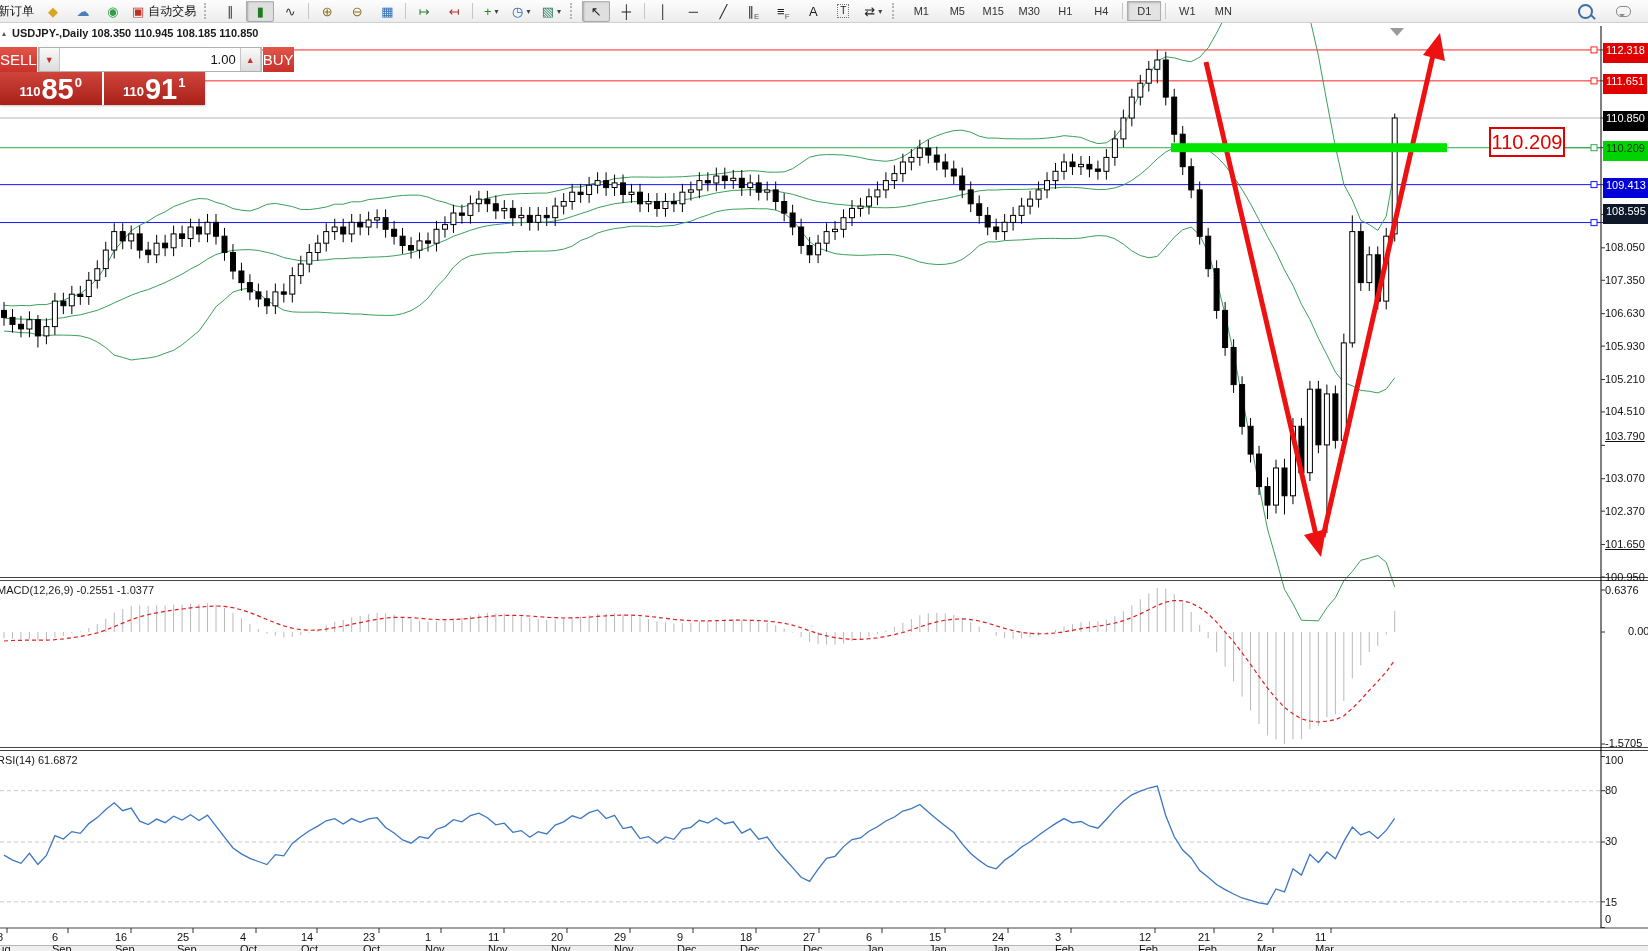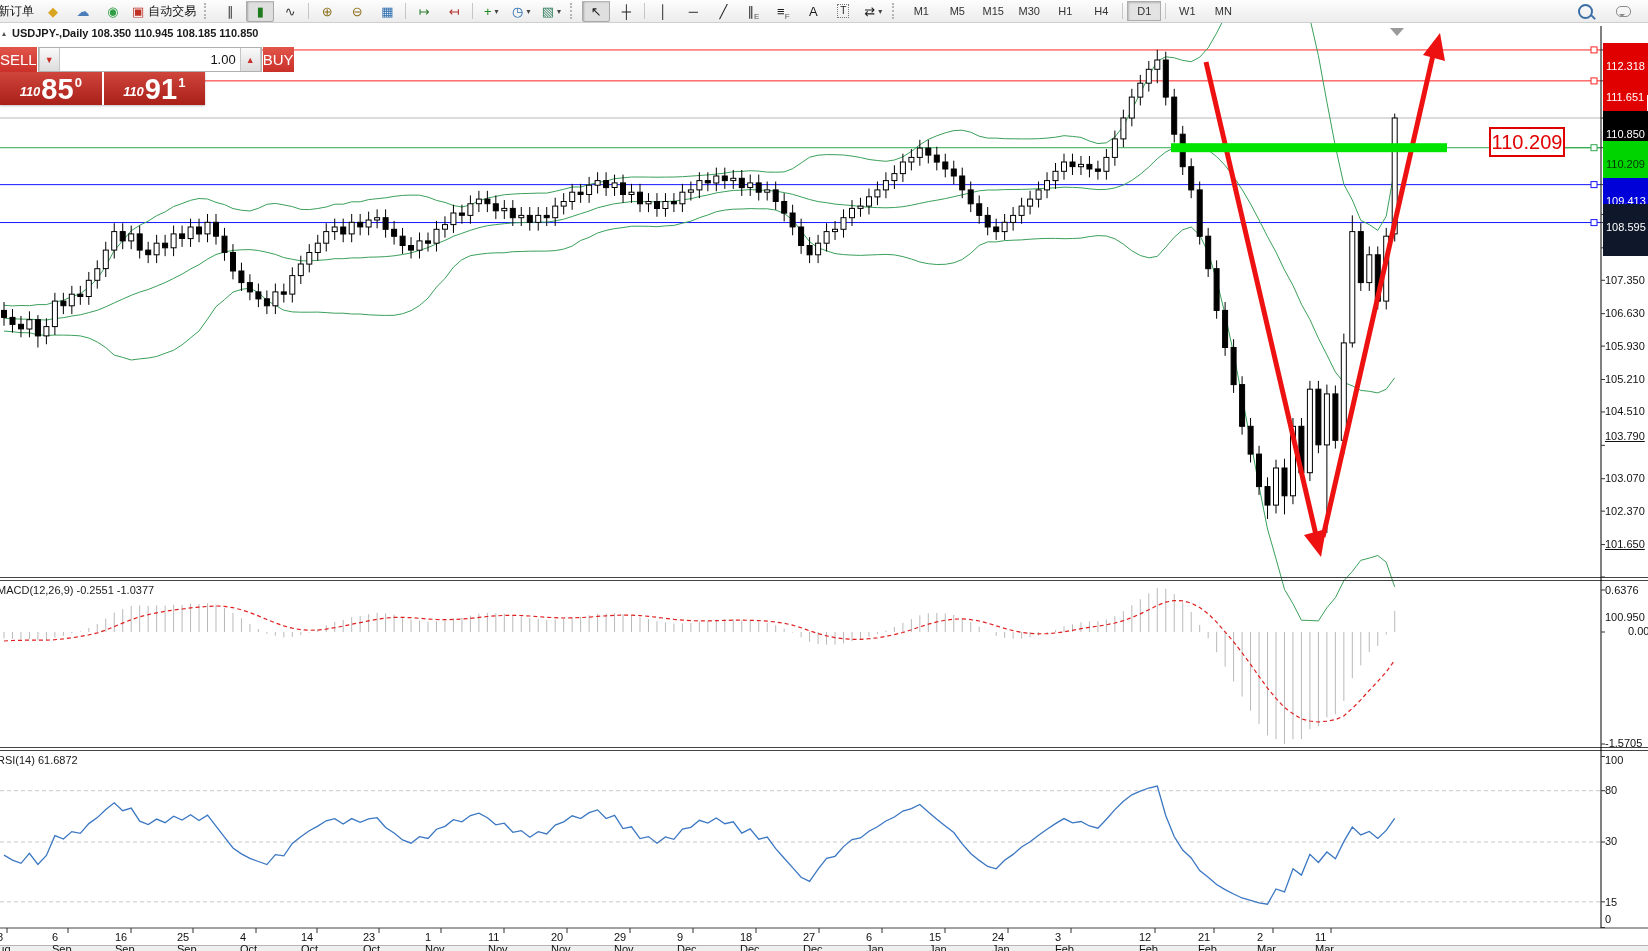--- a/index.html
+++ b/index.html
@@ -28,42 +28,42 @@
   .mag::after{content:"";position:absolute;width:6px;height:2px;background:#3a6ea5;
     transform:rotate(45deg);right:-5px;bottom:-1px;}
   .bubble{position:relative;width:13px;height:9px;border:1.5px solid #8b8b8b;border-radius:5px;display:inline-block;}
   .bubble::after{content:"";position:absolute;left:2px;bottom:-4px;border:3px solid transparent;border-top-color:#8b8b8b;}
   
   svg.chart{position:absolute;left:0;top:0;z-index:1;}
   .overlay{position:absolute;z-index:2;pointer-events:none;}
   .hdr{position:absolute;left:12px;top:27px;font-size:11px;font-weight:bold;color:#1a1a1a;z-index:3;}
   .hdr-tri{position:absolute;left:2px;top:29px;font-size:8px;color:#555;z-index:3;}
   .axis-label{position:absolute;left:1605px;font-size:11px;color:#111;height:13px;line-height:13px;}
-  .badge{position:absolute;left:1603px;font-size:11px;height:20px;line-height:14px;padding:16px 3px;color:#fff;}
+  .badge{position:absolute;left:1603px;font-size:11px;height:20px;line-height:14px;padding:0 3px;color:#fff;}
   .date-label{position:absolute;font-size:11px;color:#111;top:931px;}
   .pane-label{position:absolute;left:-3px;font-size:11px;color:#1a1a1a;z-index:3;}
   .cn-note{position:absolute;left:1402px;top:171px;font-size:31px;font-weight:bold;color:#2fd32f;
     text-shadow:2px 2px 0 #3e3e3e;letter-spacing:2px;z-index:4;white-space:nowrap;}
   .price-callout{position:absolute;left:1489px;top:127px;width:72px;height:26px;background:#fff;
     border:2px solid #e00000;color:#e00000;font-size:20px;text-align:center;line-height:26px;z-index:4;}
   
   .panel{position:absolute;left:0;top:47px;width:205px;z-index:5;background:#fff;
     box-shadow:0 1px 2px rgba(0,0,0,.25);font-family:"Liberation Sans",sans-serif;}
   .prow1{display:flex;height:25px;background:#fff;}
   .sellb,.buyb{width:54px;background:linear-gradient(#e25549,#c9302a);color:#fff;font-size:15px;
     display:flex;align-items:center;justify-content:center;}
   .buyb{width:52px;}
   .volwrap{flex:1;display:flex;border:1px solid #b0b0b0;margin:0 1px;background:#fff;}
   .spin{width:19px;background:linear-gradient(#fafafa,#dcdcdc);color:#c9302a;font-size:9px;
     display:flex;align-items:center;justify-content:center;border-left:1px solid #c5c5c5;border-right:1px solid #c5c5c5;}
   .vol{flex:1;border:0;outline:0;font-size:13px;text-align:right;padding:0 4px 0 0;color:#111;min-width:0;}
   .prow2{display:flex;height:33px;gap:2px;background:#fff;}
   .bidc,.askc{flex:1;background:linear-gradient(#cf453c,#a92019);color:#fff;display:flex;
     align-items:flex-end;justify-content:center;padding-bottom:3px;}
-  .psm{font-size:13px;font-weight:bold;margin:8px 1px 3px 0;font-style:italic;}
+  .psm{font-size:13px;font-weight:bold;margin:8px 1px 3px 0;}
   .pbig{font-size:29px;font-weight:bold;line-height:26px;}
   .psup{font-size:13px;font-weight:bold;margin:0 0 12px 1px;}
 </style>
 </head>
 <body>
 
 <div class="app">
 
   <div class="toolbar">
     <div class="tb-left" id="tb-left">
@@ -767,21 +767,21 @@
       <div class="axis-label" style="top: 241.319px;">108.050</div>
       <div class="axis-label" style="top: 273.774px;">107.350</div>
       <div class="axis-label" style="top: 307.156px;">106.630</div>
       <div class="axis-label" style="top: 339.611px;">105.930</div>
       <div class="axis-label" style="top: 372.993px;">105.210</div>
       <div class="axis-label" style="top: 405.448px;">104.510</div>
       <div class="axis-label" style="top: 430px; text-decoration: underline;">103.790</div>
       <div class="axis-label" style="top: 472.212px;">103.070</div>
       <div class="axis-label" style="top: 504.667px;">102.370</div>
       <div class="axis-label" style="top: 538.049px; text-decoration: underline;">101.650</div>
-      <div class="axis-label" style="top: 570.504px; margin-top: 40px;">100.950</div>
+      <div class="axis-label" style="top: 570.504px;">100.950</div>
       <div class="badge" style="top: 42.9376px; background: rgb(224, 0, 0); color: rgb(255, 255, 255);">112.318</div>
       <div class="badge" style="top: 73.8624px; background: rgb(224, 0, 0); color: rgb(255, 255, 255);">111.651</div>
       <div class="badge" style="top: 111px; background: rgb(0, 0, 0); color: rgb(255, 255, 255);">110.850</div>
       <div class="badge" style="top: 140.719px; background: rgb(0, 212, 0); color: rgb(0, 51, 0);">110.209</div>
       <div class="badge" style="top: 177.625px; background: rgb(0, 0, 216); color: rgb(255, 255, 255);">109.413</div>
       <div class="badge" style="top: 204px; background: #0f172a; color: rgb(255, 255, 255);">108.595</div>
       <div class="axis-label" style="top: 584px;">0.6376</div>
       <div class="axis-label" style="top: 625px; margin-left: 23px;">0.00</div>
       <div class="axis-label" style="top: 737px;">-1.5705</div>
       <div class="axis-label" style="top: 754px;">100</div>

